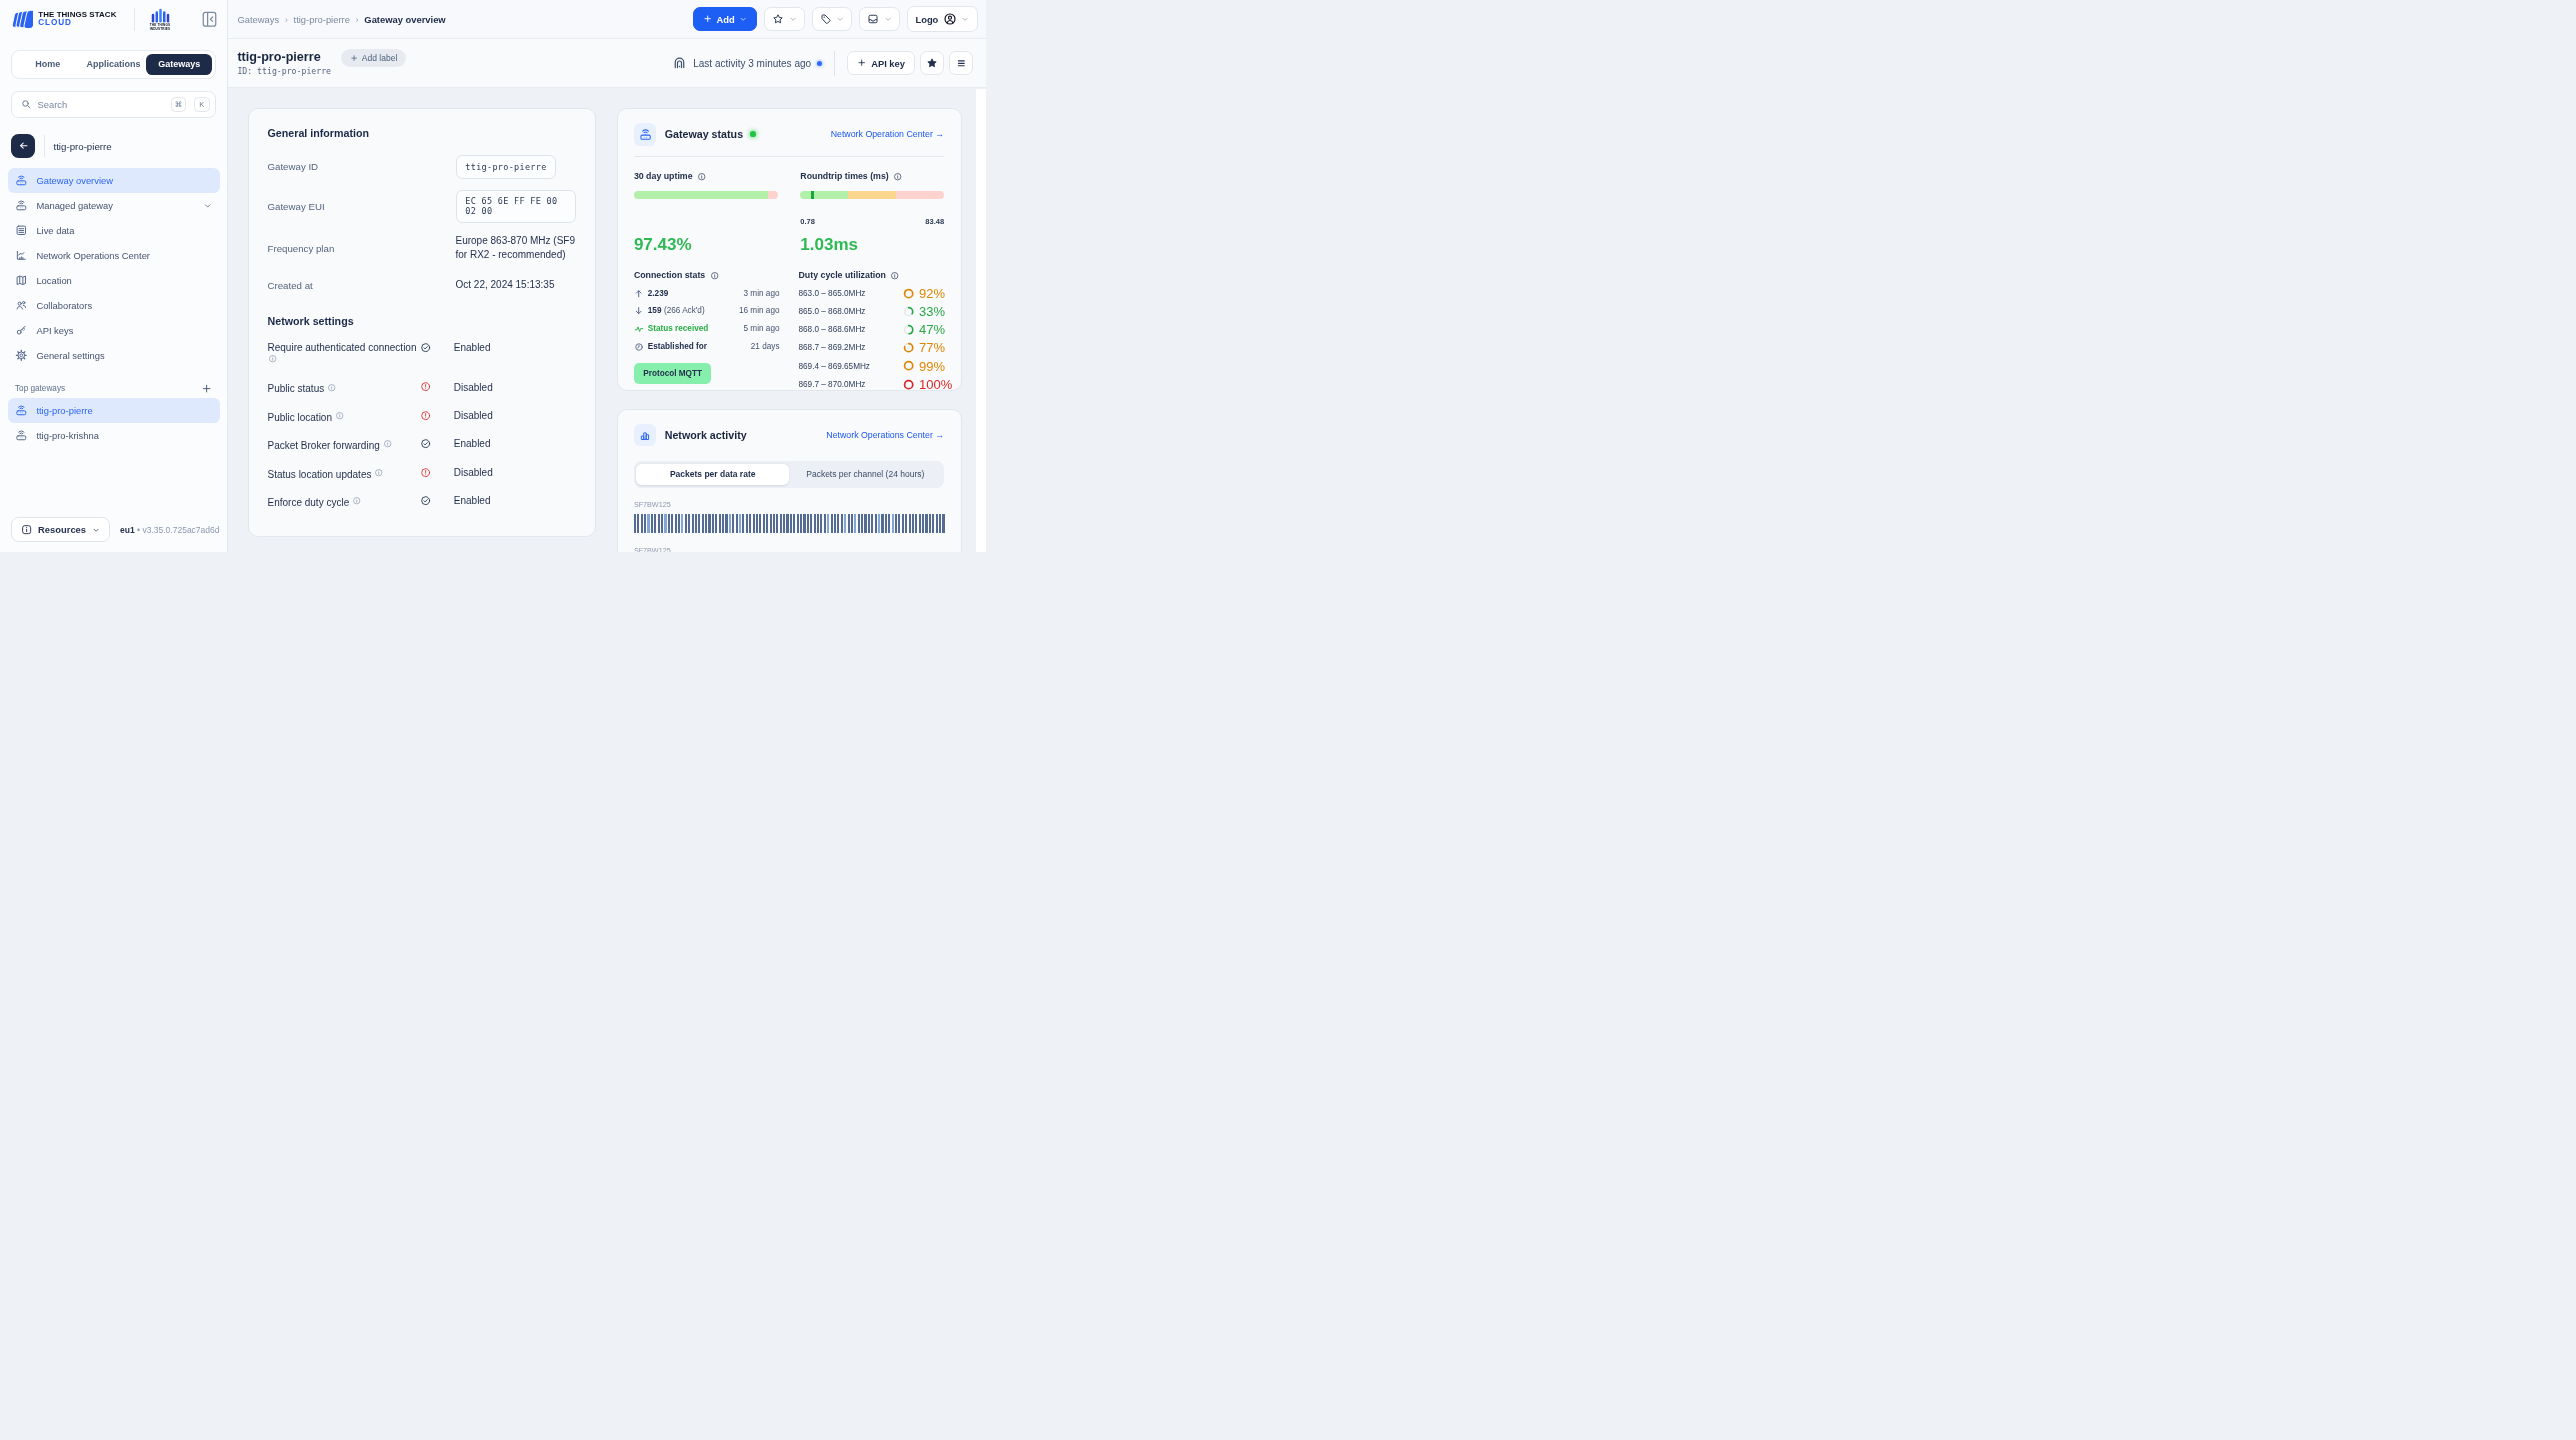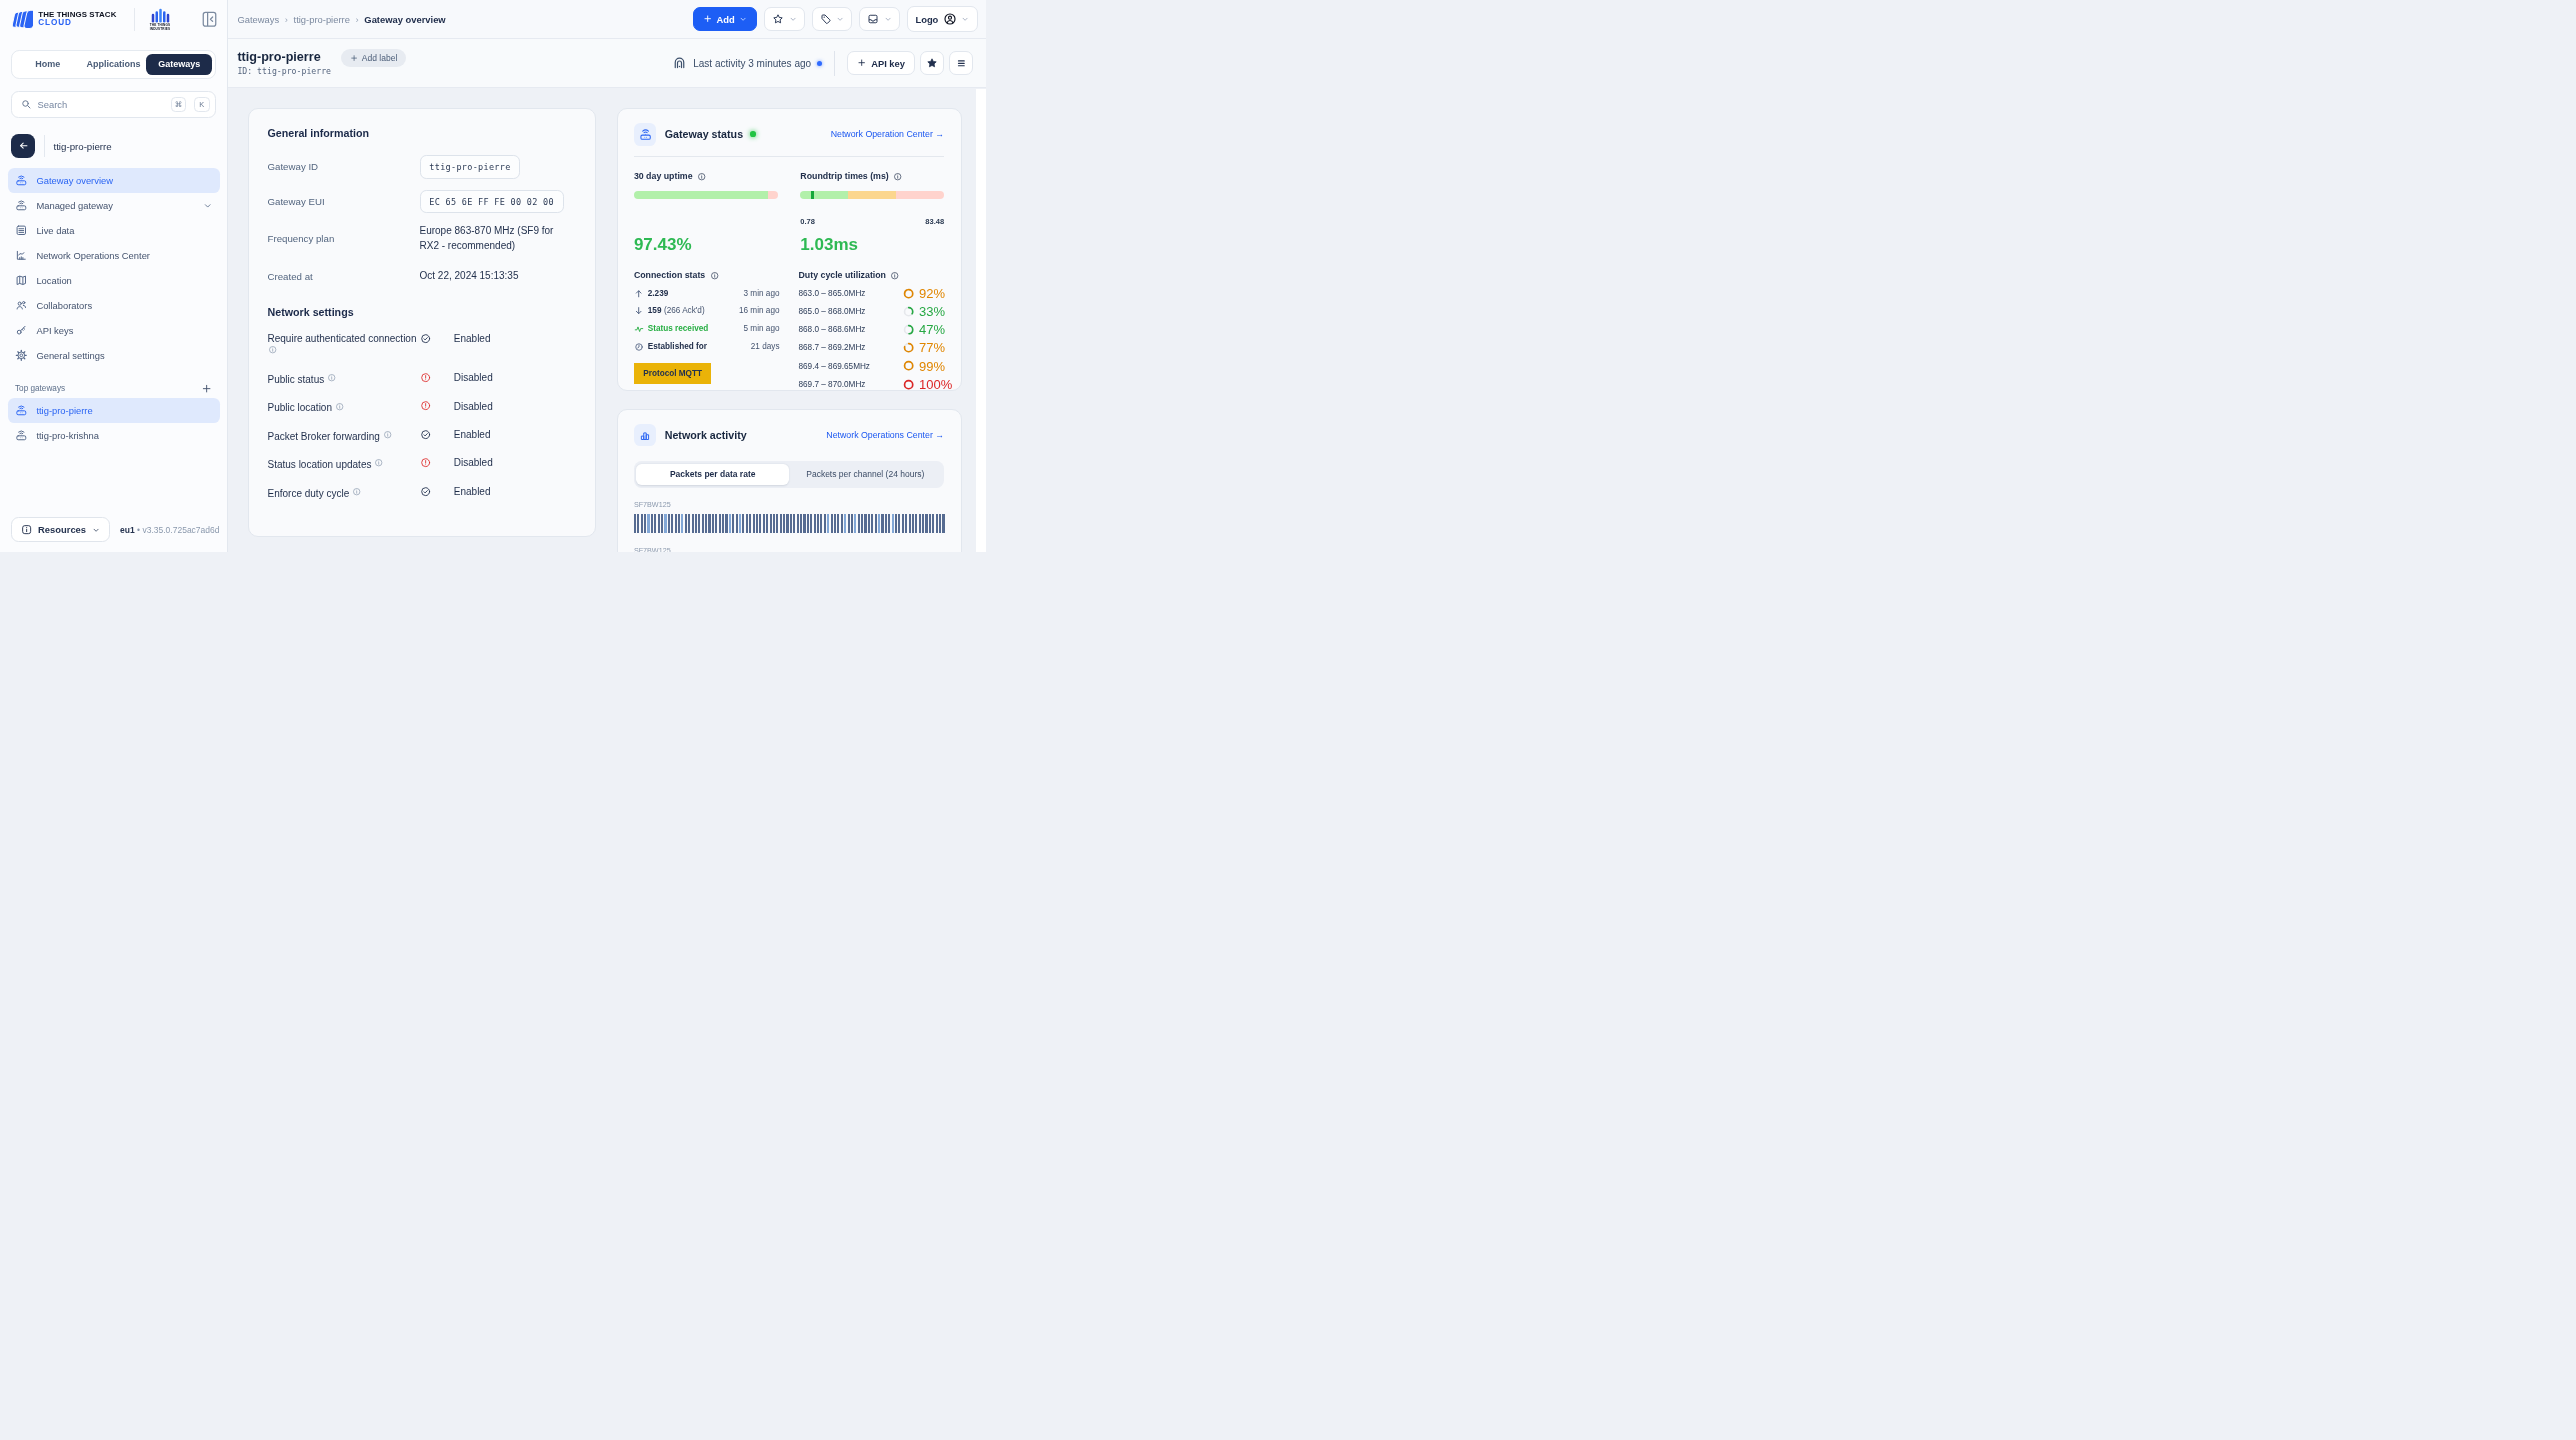--- a/index.html
+++ b/index.html
@@ -76,21 +76,21 @@
   .api-key-btn { font-weight:600; padding:5.7px 9.4px; }
   .sq-btn { width:24px; height:24px; justify-content:center; padding:0; margin-left:5px; }
 
   .content { position:absolute; top:89px; bottom:0; left:0; right:10px; overflow:hidden; padding:19px 0 0 19.5px; display:flex; gap:21px; }
   .panel { background:#f9fafc; border:0.6px solid #e2e7ee; border-radius:10px; }
 
   
   .panel-info { width:348px; height:429px; padding:17.6px 19px; flex:none; }
   .panel-h { font-size:10.7px; font-weight:700; color:#1b2949; }
   .info-rows { margin-top:16.4px; }
-  .irow { display:flex; align-items:center; margin-bottom:10.7px; min-height:24px; }
+  .irow { display:flex; align-items:center; margin-bottom:10.7px; min-height:24px;gap:36px; }
   .irow .ilabel { width:152px; flex:none; font-size:9.7px; color:#53657f; display:flex; align-items:flex-start; gap:3.8px; line-height:1.35; padding-right:7.5px; }
   .ivalue-box { border:0.6px solid #dde3eb; background:#fcfdfe; border-radius:6.3px; padding:5.7px 8.8px; font-size:8.5px; color:#2b3a55; letter-spacing:0.3px; }
   .ivalue-text { font-size:10px; color:#24324e; line-height:1.45; }
   .subhead { margin-top:17.6px; }
   .setting-rows { margin-top:15px; }
   .srow { display:flex; align-items:flex-start; margin-bottom:15.7px; }
   .status-val { display:flex; align-items:center; gap:23px; font-size:10px; color:#1f2d4a; }
   .st-ico-ok { color:#22304e; }
   .st-ico-bad { color:#de2f2f; }
   .info-ico { color:#8795ab; flex:none; margin-top:1.3px; }
@@ -118,21 +118,21 @@
   .stats-grid { display:flex; gap:19px; margin-top:15px; }
   .stats-col { flex:1; min-width:0; }
   .s-title { display:flex; align-items:center; gap:4.4px; font-size:8.8px; font-weight:700; color:#22304c; }
   .conn-rows { margin-top:3.8px; }
   .crow { display:flex; align-items:center; margin-top:8.2px; font-size:8.2px; }
   .crow .cico { width:12.6px; color:#46587a; flex:none; }
   .crow .cmain { font-weight:700; color:#22304c; margin-left:1.3px; white-space:nowrap; }
   .crow .csuffix { color:#44536e; font-weight:400; margin-left:2.5px; white-space:nowrap; }
   .crow .ctime { margin-left:auto; color:#44536e; white-space:nowrap; }
   .crow.green .cico, .crow.green .cmain { color:#27ae43; }
-  .protocol-pill { display:inline-block; margin-top:11.3px; background:#eab308; border-radius:0; padding:5.7px 9.4px; font-size:8.2px; font-weight:700; color:#24324e; }
+  .protocol-pill { display:inline-block; margin-top:11.3px; background:#86efac; border-radius:5px; padding:5.7px 9.4px; font-size:8.2px; font-weight:700; color:#24324e; }
   .duty-rows { margin-top:2.5px; }
   .drow { display:flex; align-items:center; margin-top:7.5px; height:10.7px; }
   .drow .drange { font-size:8.2px; color:#2c3c58; white-space:nowrap; }
   .drow .dright { margin-left:auto; display:flex; align-items:center; gap:5px; }
   .drow .dpct { font-size:13px; font-weight:400; width:25px; text-align:left; }
   .c-orange { color:#e08600; } .c-green { color:#27a844; } .c-red { color:#dc2626; }
 
   .act-tabs { margin-top:15px; background:#eceff5; border-radius:7.5px; padding:2.5px; display:flex; }
   .act-tab { flex:1; text-align:center; font-size:8.5px; padding:5.7px 3.8px; border-radius:5.7px; color:#3c4c66; font-weight:500; cursor:pointer; }
   .act-tab.active { background:#fff; color:#1d2b49; font-weight:700; box-shadow:0 0.6px 1.9px rgba(25,40,70,.12); }

